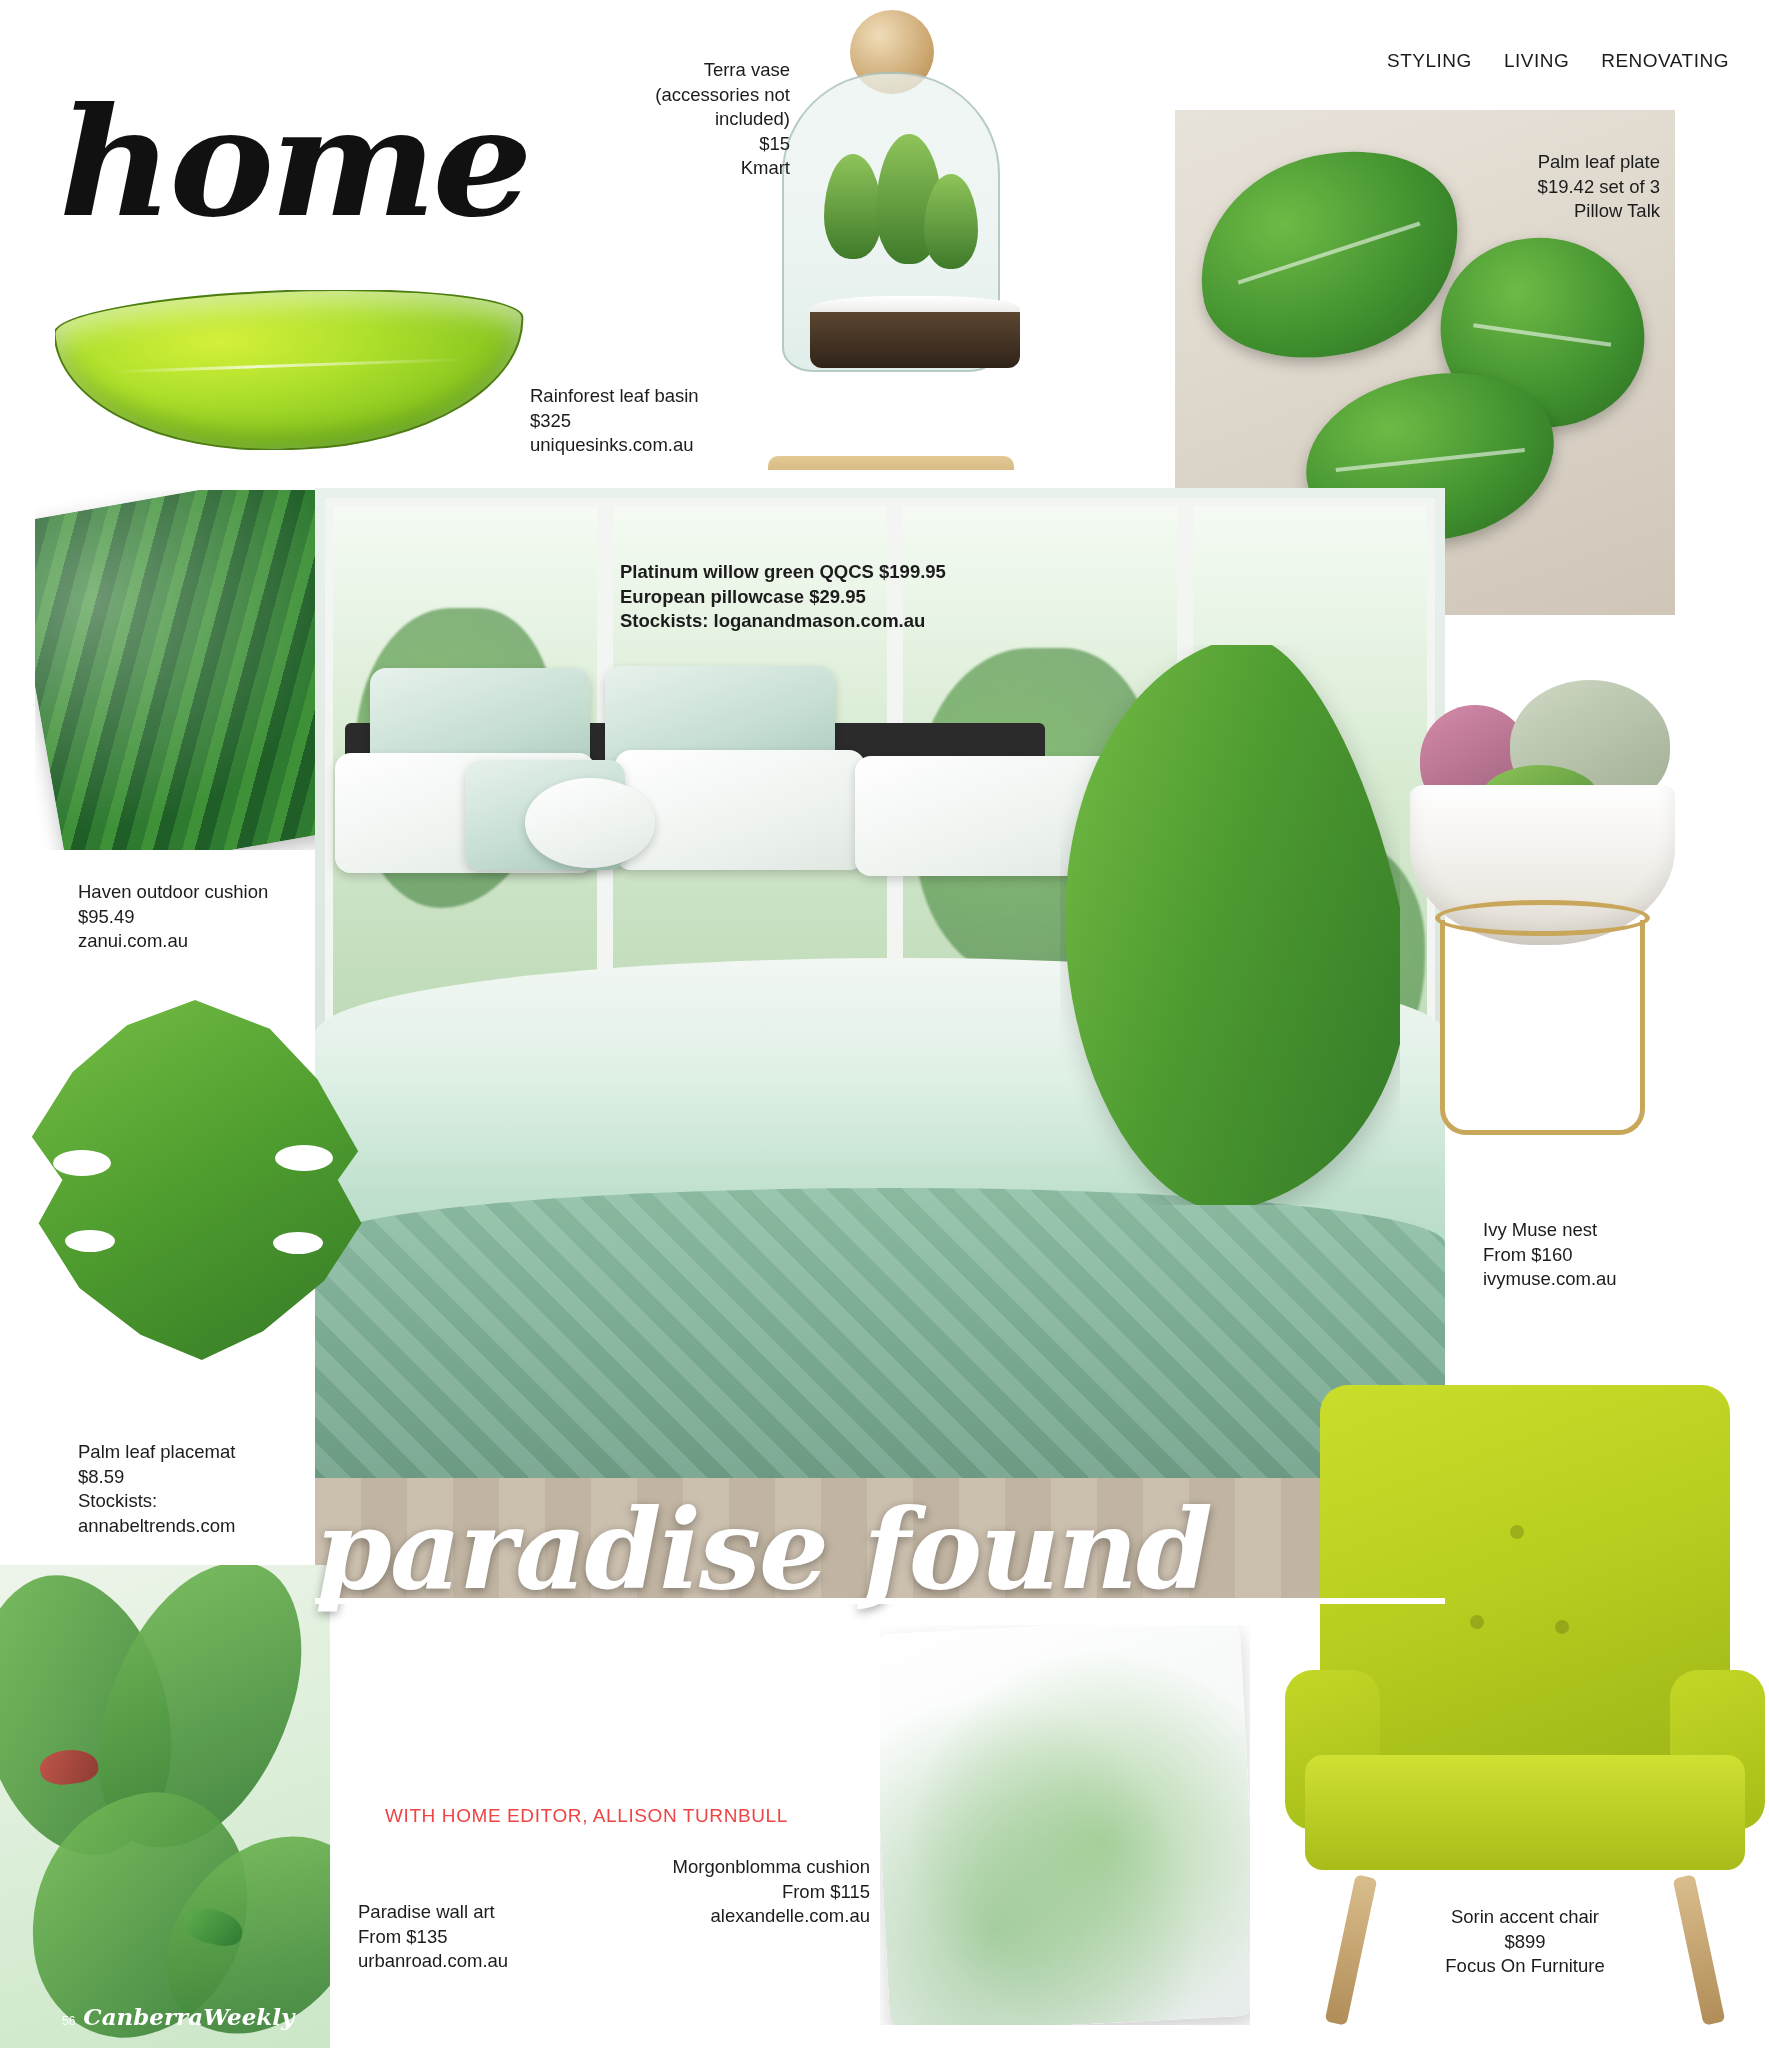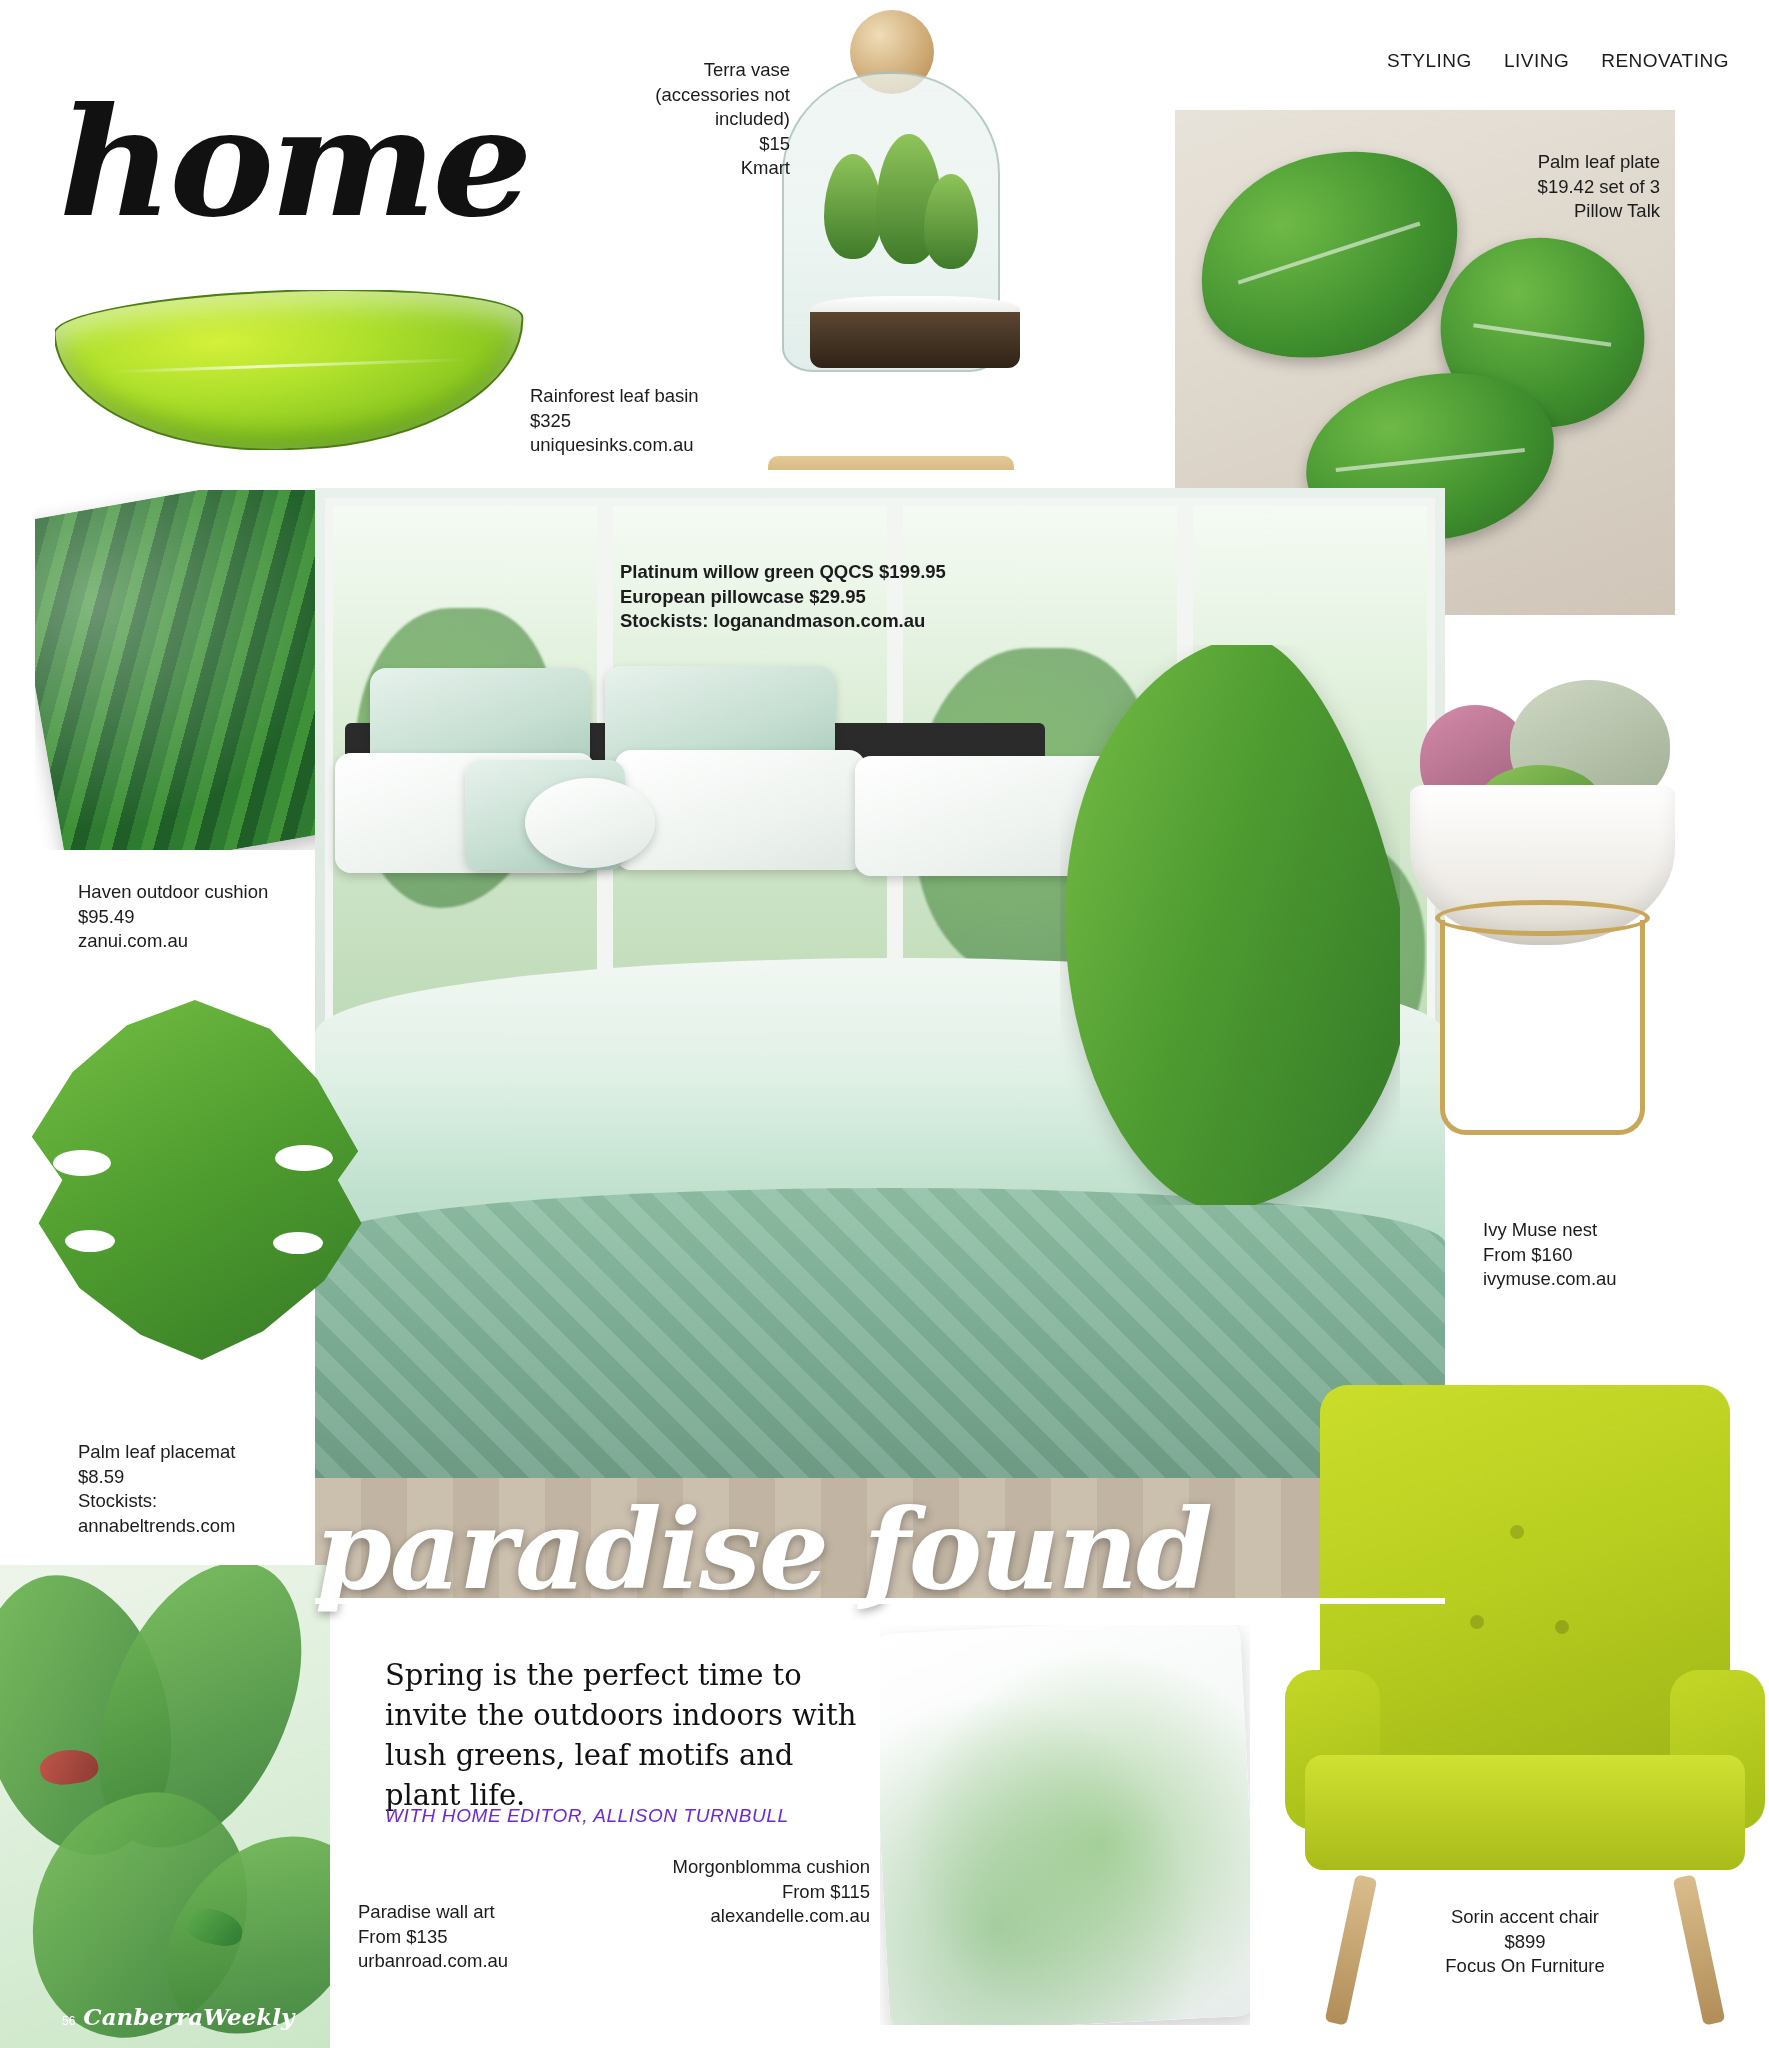--- a/index.html
+++ b/index.html
@@ -297,21 +297,21 @@
   
   .standfirst {
     position: absolute; left: 385px; top: 1655px; width: 490px;
     font-family: "DejaVu Serif", serif;
     font-size: 29px;
     line-height: 1.38;
     color: #111;
   }
   .byline {
     position: absolute; left: 385px; top: 1805px;
-    font-size: 19px; letter-spacing: .6px; color: #6d28d9; font-style: italic;
+    font-size: 19px; letter-spacing: .6px; color: #ef4444;
   }
 
   
   .folio {
     position: absolute; left: 62px; bottom: 18px;
     display: flex; align-items: baseline; gap: 8px; color: #fff;
   }
   .folio .num { font-size: 12px; }
   .folio .mag {
     font-family: "DejaVu Serif", serif; font-style: italic; font-weight: 700;
@@ -471,21 +471,20 @@
     <div class="chair-leg" style="left:55px; transform:rotate(12deg);"></div>
     <div class="chair-leg" style="right:55px; transform:rotate(-12deg);"></div>
   </div>
   <div class="cap center" style="left:1375px; top:1905px; width:300px;">Sorin accent chair
 $899
 Focus On Furniture</div>
 
   <div class="paradise">paradise found</div>
   <div class="white-band"></div>
 
-  <div class="standfirst">Spring is the perfect time to invite the outdoors indoors with lush greens, leaf motifs and plant life.</div>
   <div class="byline">WITH HOME EDITOR, ALLISON TURNBULL</div>
 
   <div class="folio">
     <span class="num">56</span>
     <span class="mag">CanberraWeekly</span>
   </div>
 
 </div>
 
 </body></html>

